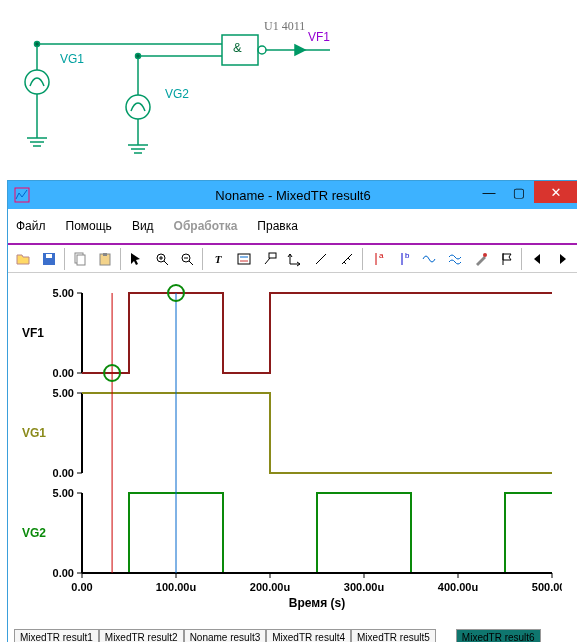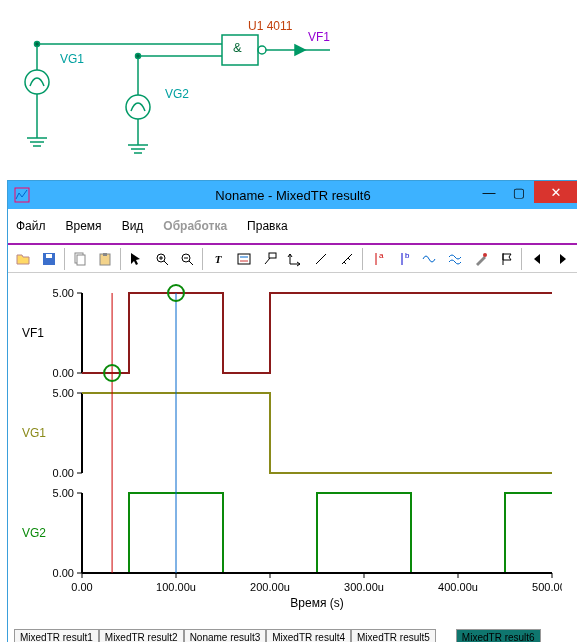--- a/index.html
+++ b/index.html
@@ -13,21 +13,21 @@
   
   .schematic {
     position: relative;
     width: 577px;
     height: 180px;
     background: #fff;
   }
   .sch-label { position: absolute; font-size: 12px; }
   .sch-vg1 { color: #00a0a0; left: 60px; top: 52px; }
   .sch-vg2 { color: #00a0a0; left: 165px; top: 87px; }
-  .sch-u1  { color: #c2410c; left: 248px; top: 19px; }
+  .sch-u1  { color: #737373; left: 264px; top: 19px; font-family: Liberation Serif, serif; }
   .sch-vf1 { color: #9400d3; left: 308px; top: 30px; }
   
   .schematic svg { position: absolute; left: 0; top: 0; }
   
   .window {
     width: 572px;
     margin-left: 7px;
     border: 1px solid #3a9fdb;
     background: #fff;
   }
@@ -88,20 +88,21 @@
   }
   .toolsep {
     width: 1px; height: 22px;
     background: #bbb;
     margin: 0 2px;
   }
   
   .chartarea {
     position: relative;
     padding: 8px 6px 4px 6px;
+    font-weight: bold;
   }
   
   .tabbar {
     display: flex;
     gap: 0;
     padding: 2px 6px 4px 6px;
     text-decoration: underline;
   }
   .tab {
     border: 1px solid #999;
@@ -167,21 +168,21 @@
     <span class="title">Noname - MixedTR result6</span>
     <div class="winbtns">
       <div class="winbtn">—</div>
       <div class="winbtn">▢</div>
       <div class="winbtn close">✕</div>
     </div>
   </div>
 
   <div class="menubar">
     <span class="menu">Файл</span>
-    <span class="menu">Время</span>
+    <span class="menu">Помощь</span>
     <span class="menu">Вид</span>
     <span class="menu disabled">Обработка</span>
     <span class="menu">Правка</span>
   </div>
 
   <div class="toolbar">
     <div class="tool">
         <svg width="16" height="16">
           <path d="M2 4h5l1 2h6v7H2z" fill="#ffd966" stroke="#b88"></path>
         </svg>

